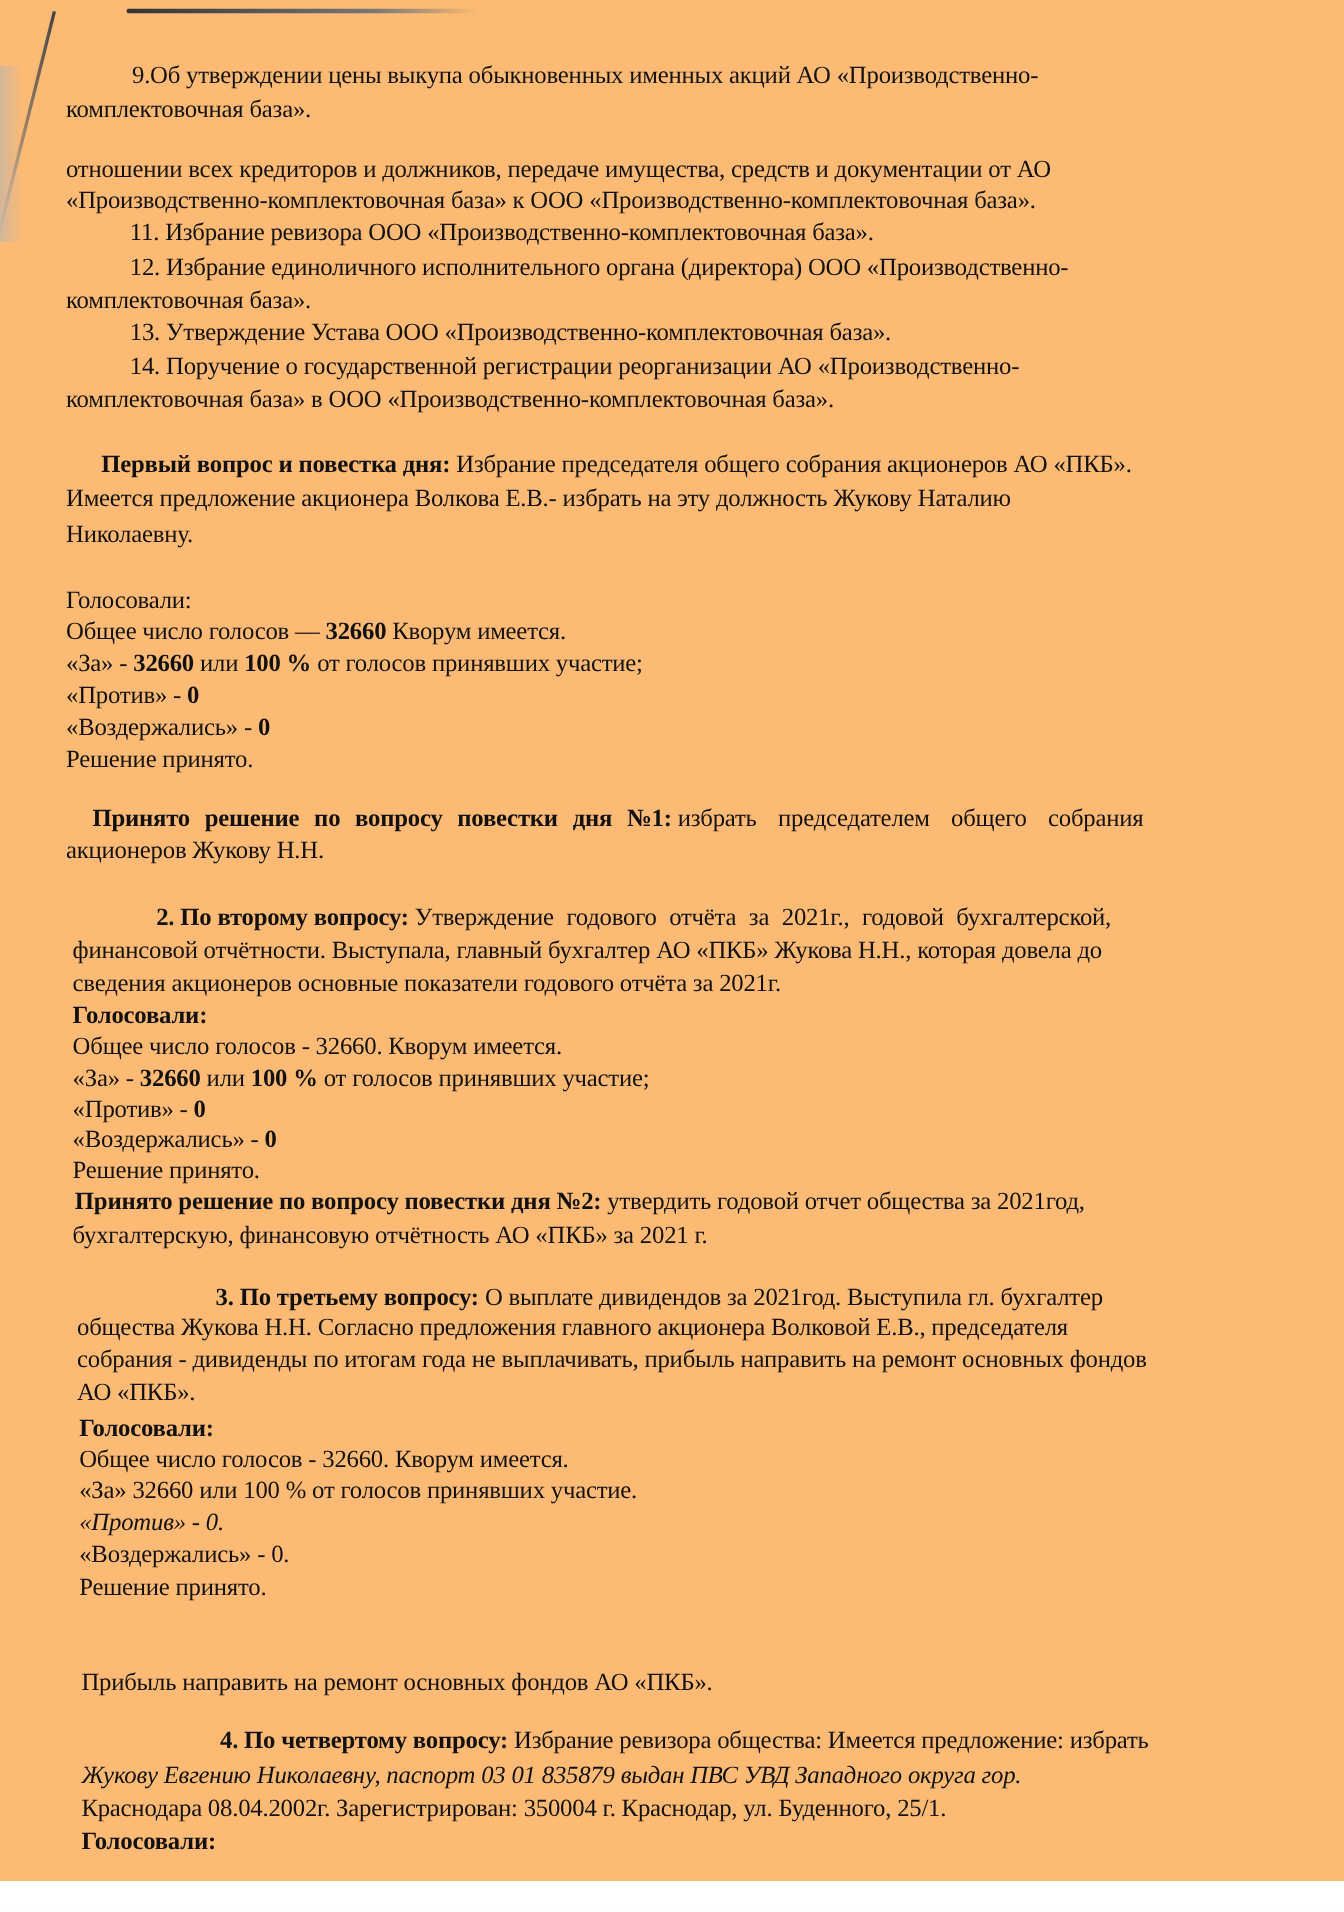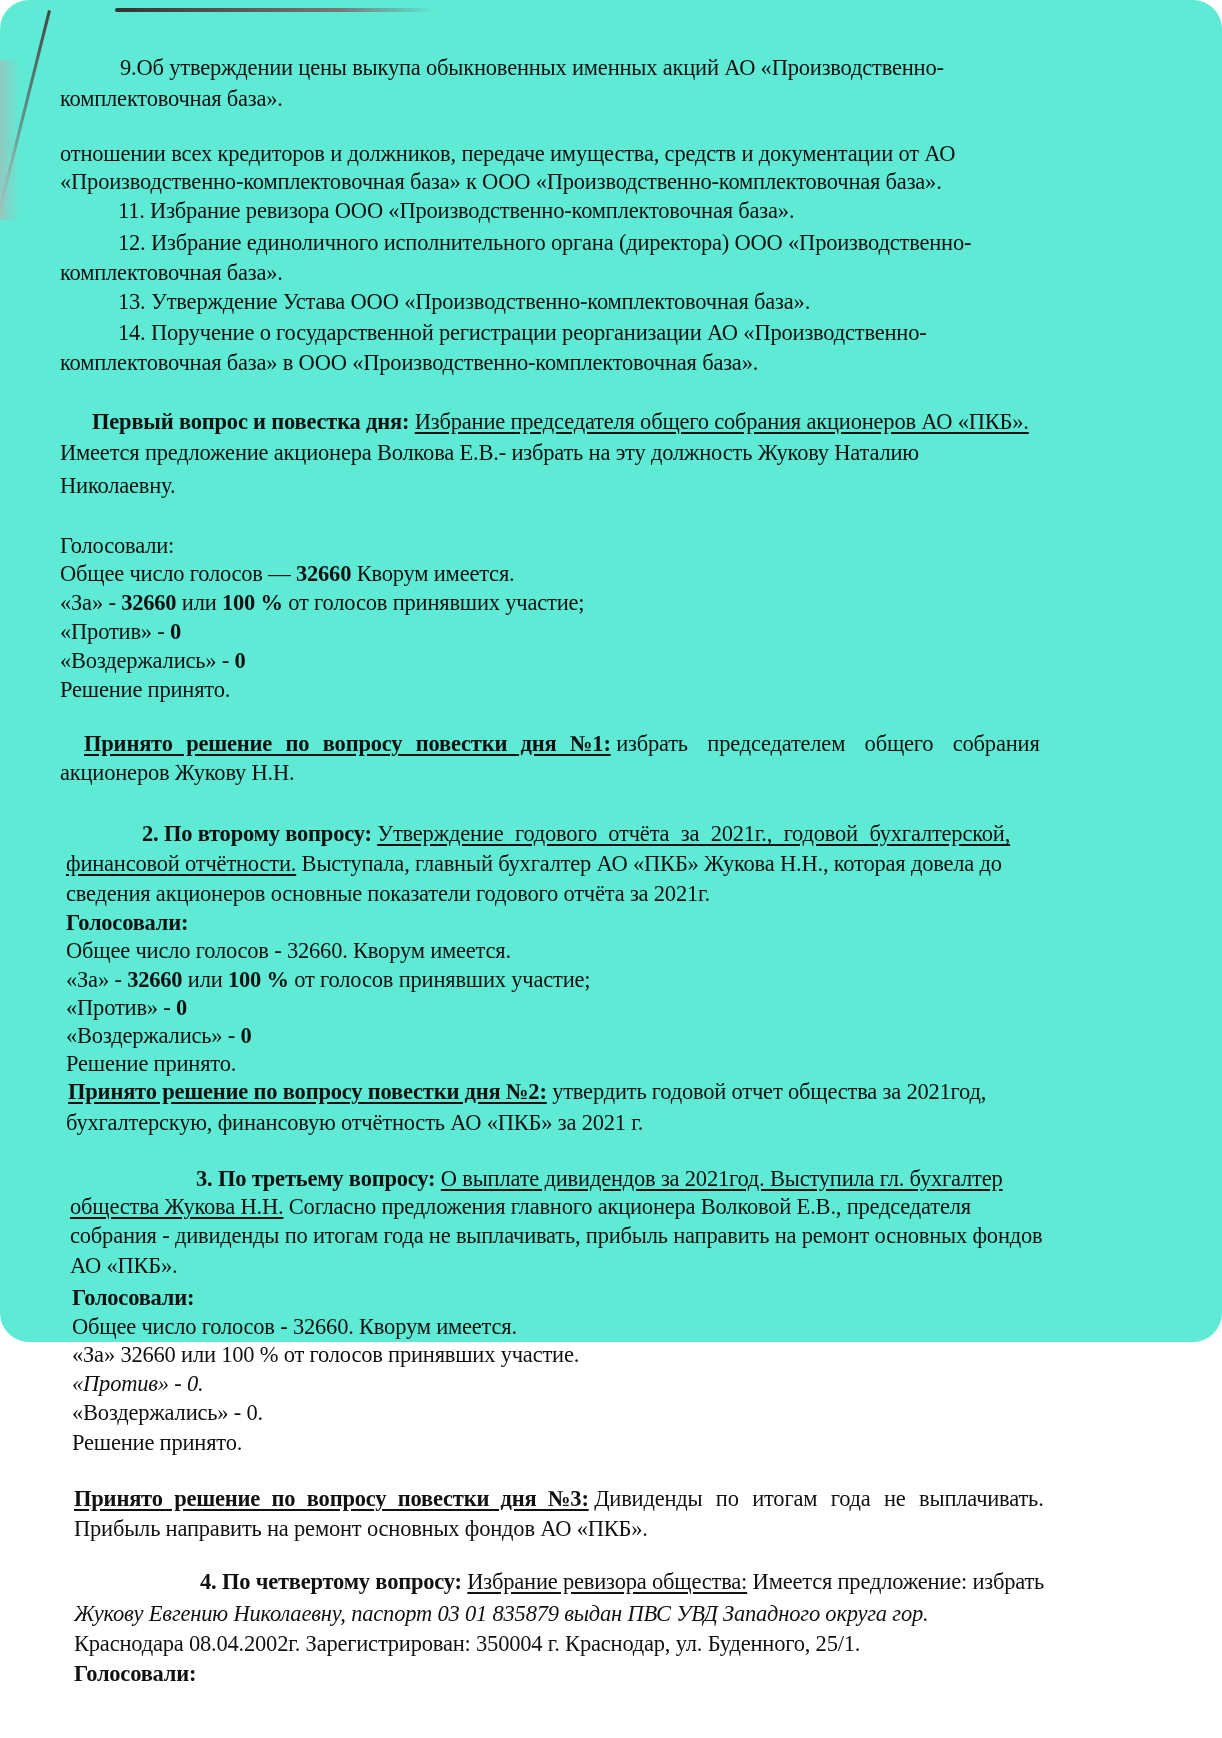--- a/index.html
+++ b/index.html
@@ -1,29 +1,29 @@
 <!DOCTYPE html>
 <html><head>
 <meta charset="utf-8">
 <style>
   html, body { margin: 0; padding: 0; background: #ffffff; }
   body { width: 1222px; height: 1738px; position: relative; overflow: hidden;
          font-family: "Liberation Serif", serif; color: #111; }
-  .page { position: absolute; left: 0; top: 0; width: 1222px; height: 1342px; background: #5eead4; border-radius: 29px; }
+  .page { position: absolute; left: 0; top: 0; width: 1222px; height: 1710px; background: #fdba74; }
   .scan-edge-top { position: absolute; left: 115px; top: 8px; width: 320px; height: 4px;
          background: linear-gradient(to right, #333, #777 70%, rgba(150,150,150,0)); border-radius: 2px; }
   .scan-edge-left { position: absolute; left: 48px; top: 10px; width: 3px; height: 220px;
          background: linear-gradient(to bottom, #444, rgba(200,200,200,0.3));
          transform: rotate(14deg); transform-origin: top left; }
   .scan-shadow-left { position: absolute; left: 0; top: 60px; width: 20px; height: 160px;
          background: linear-gradient(to right, rgba(180,180,180,0.6), rgba(255,255,255,0)); }
   .line { position: absolute; font-size: 22.5px; white-space: nowrap; line-height: 1; letter-spacing: -0.2px; }
   .just { display: flex; justify-content: space-between; }
   .b { font-weight: bold; }
-  .u { text-decoration: underline; text-underline-offset: 3px; }
+  .u { text-underline-offset: 3px; }
 </style>
 </head>
 <body>
 
 <div class="page">
   <div class="scan-edge-top"></div>
   <div class="scan-edge-left"></div>
   <div class="scan-shadow-left"></div>
 
   <div class="line just" style="left:120px; top:57px; width:1043px;">
@@ -117,24 +117,20 @@
     <span>Согласно предложения главного акционера Волковой Е.В., председателя</span>
   </div>
   <div class="line" style="left:70px; top:1225px;">собрания - дивиденды по итогам года не выплачивать, прибыль направить на ремонт основных фондов</div>
   <div class="line" style="left:70px; top:1255px;">АО «ПКБ».</div>
   <div class="line b" style="left:72px; top:1287px;">Голосовали:</div>
   <div class="line" style="left:72px; top:1316px;">Общее число голосов - 32660. Кворум имеется.</div>
   <div class="line" style="left:72px; top:1344px;">«За» 32660 или 100 % от голосов принявших участие.</div>
   <div class="line" style="left:72px; top:1373px;font-style:italic;">«Против» - 0.</div>
   <div class="line" style="left:72px; top:1402px;">«Воздержались» - 0.</div>
   <div class="line" style="left:72px; top:1432px;">Решение принято.</div>
-  <div class="line" style="left:74px; top:1488px;">
-    <span class="b u" style="word-spacing:6px;">Принято решение по вопросу повестки дня №3:</span>
-    <span style="word-spacing:8px;">Дивиденды по итогам года не выплачивать.</span>
-  </div>
   <div class="line" style="left:74px; top:1518px;">Прибыль направить на ремонт основных фондов АО «ПКБ».</div>
 
   <div class="line" style="left:200px; top:1571px;">
     <span class="b">4. По четвертому вопросу:</span>
     <span class="u">Избрание ревизора общества:</span>
     <span>Имеется предложение: избрать</span>
   </div>
   <div class="line" style="left:74px; top:1603px;font-style:italic;">Жукову Евгению Николаевну, паспорт 03 01 835879 выдан ПВС УВД Западного округа гор.</div>
   <div class="line" style="left:74px; top:1633px;text-align:center;">Краснодара 08.04.2002г. Зарегистрирован: 350004 г. Краснодар, ул. Буденного, 25/1.</div>
   <div class="line b" style="left:74px; top:1663px;">Голосовали:</div>

